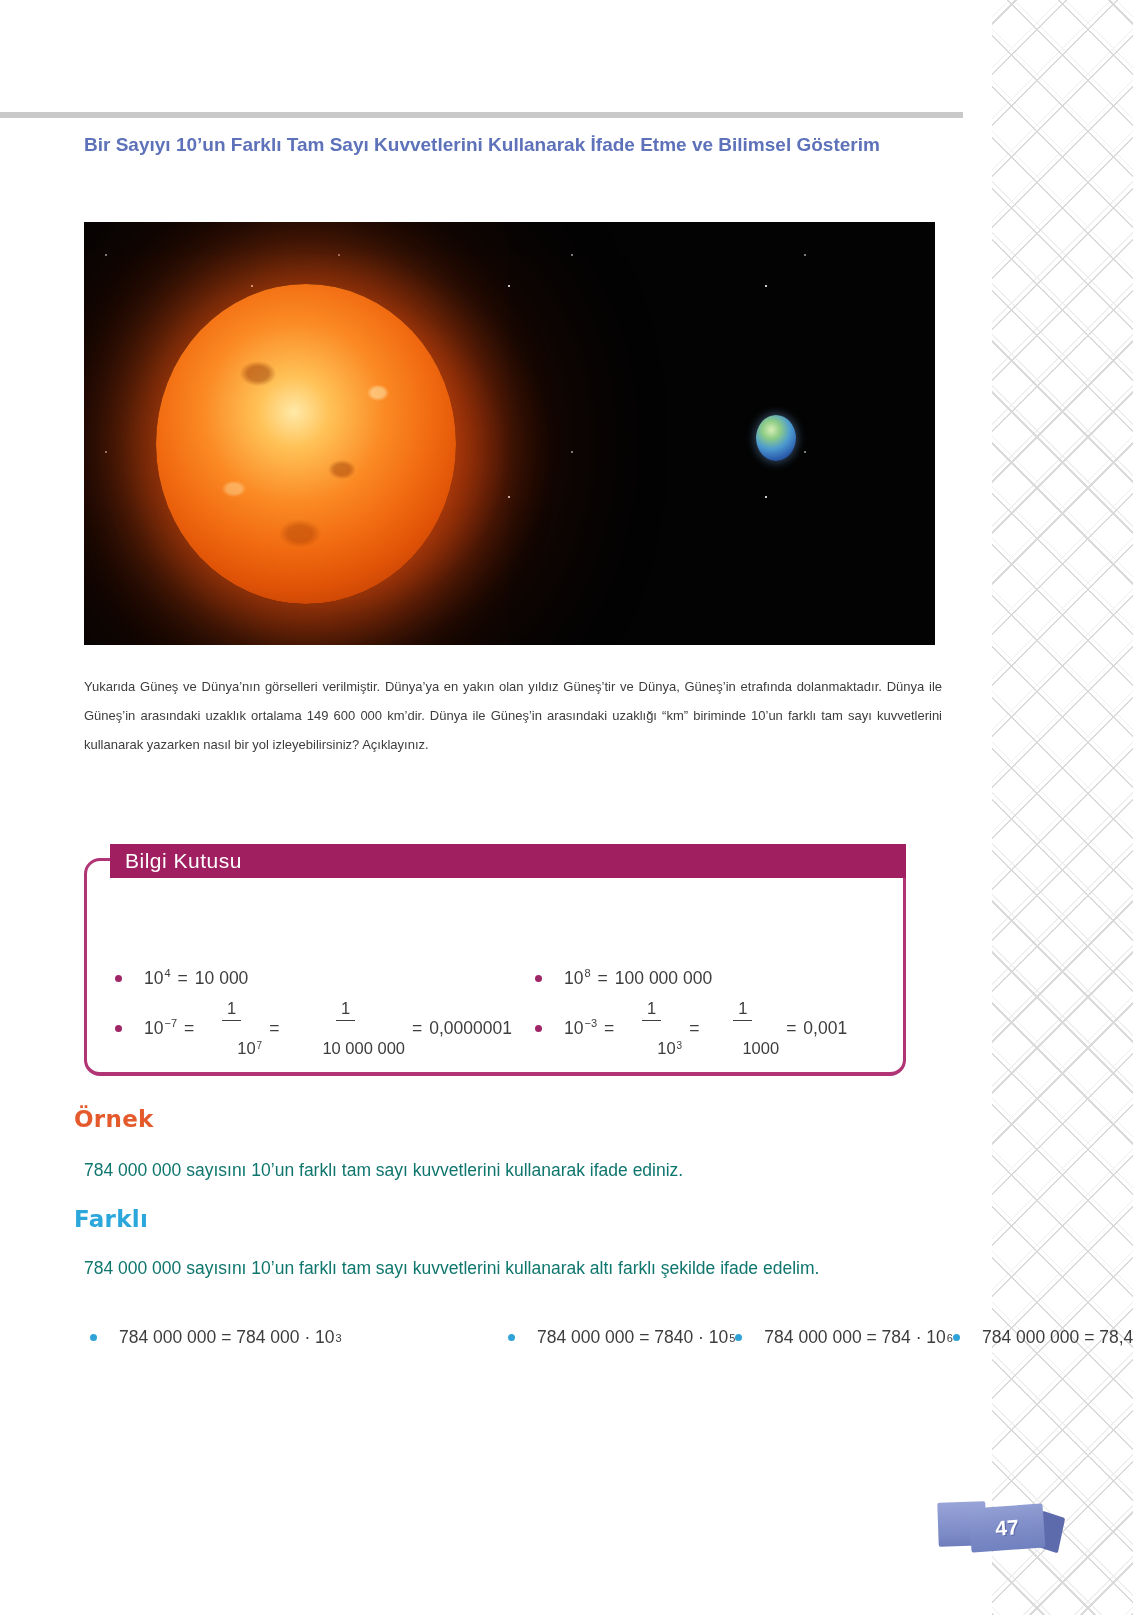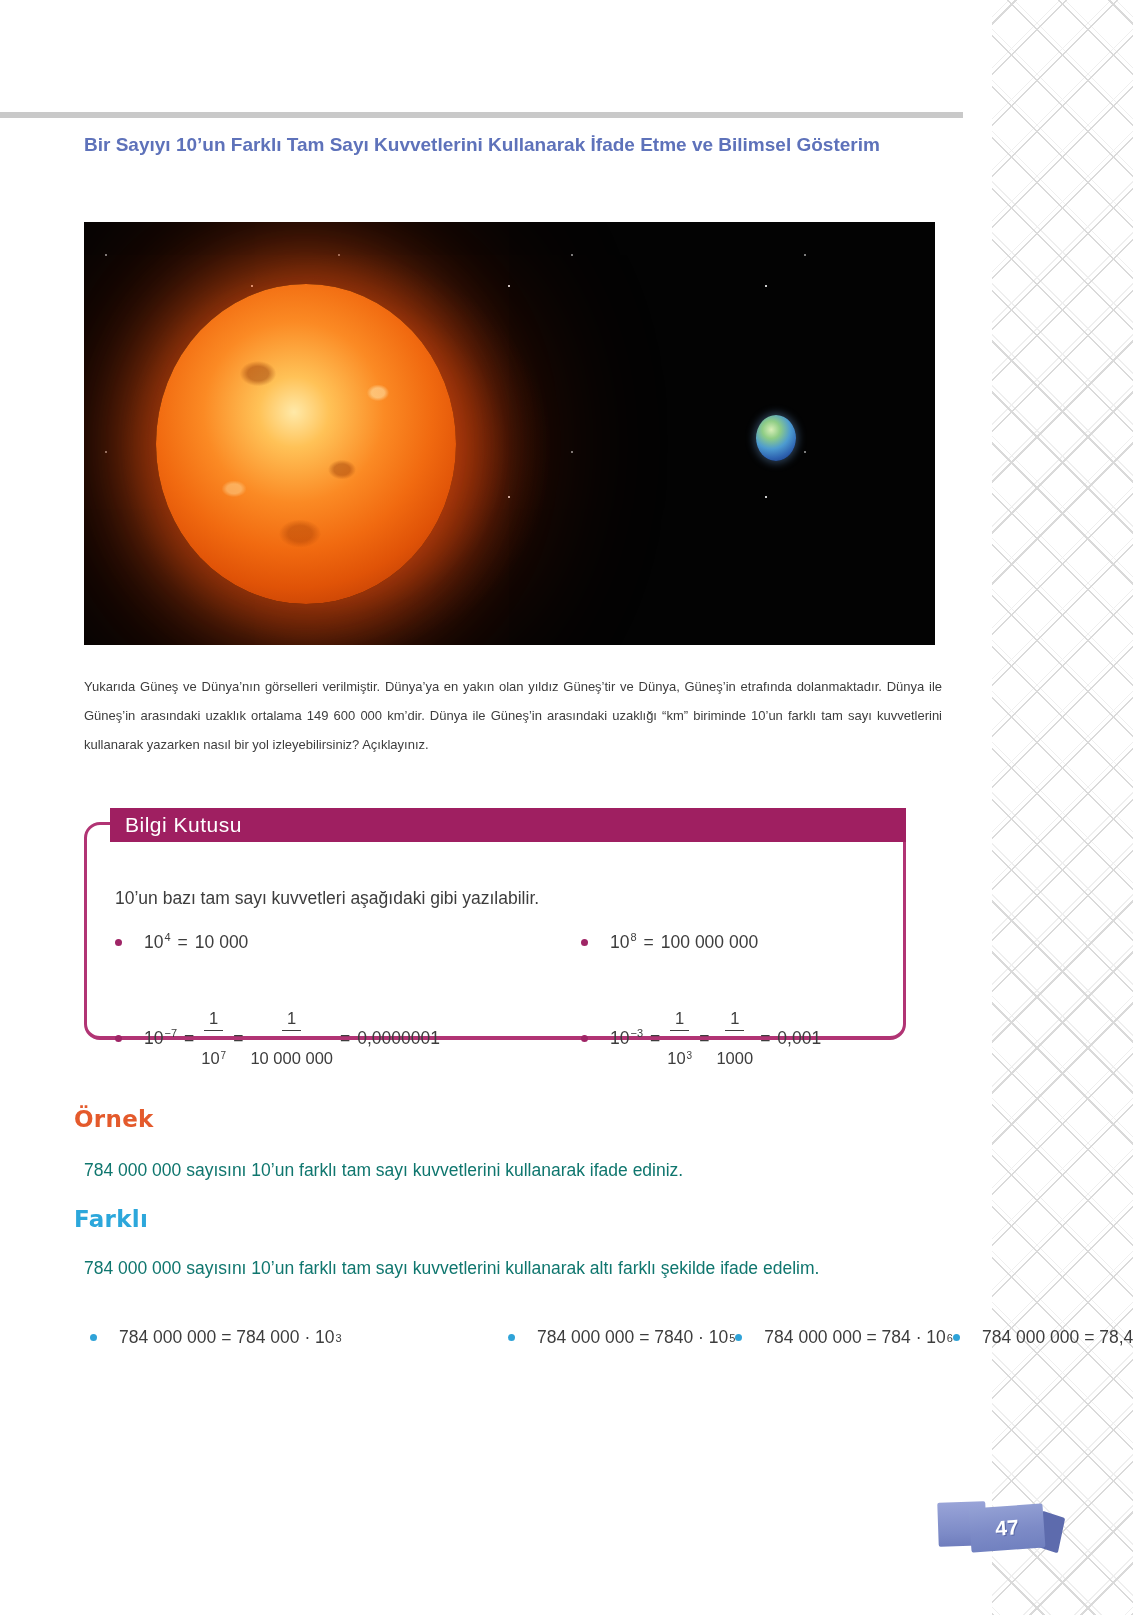--- a/index.html
+++ b/index.html
@@ -116,21 +116,21 @@
     font-size: 30px;
     font-weight: bold;
     letter-spacing: -0.4px;
     color: #df3b2c;
     white-space: nowrap;
   }
 
   
   .info-box {
     position: absolute;
-    left: 84px; top: 822px;
+    left: 84px; top: 858px;
     width: 822px; height: 218px;
     border: 3px solid #b13474;
     border-bottom-width: 4px;
     border-radius: 16px;
   }
   .info-box-header {
     position: absolute;
     left: 23px; top: -17px;
     right: -3px;
     height: 34px;
@@ -148,21 +148,20 @@
     color: #3d3d3d;
   }
   .info-grid {
     position: absolute;
     left: 28px; top: 98px;
     width: 766px;
     display: grid;
     grid-template-columns: 420px 1fr;
     grid-template-rows: 38px 62px;
     align-items: center;
-    gap: 46px;
   }
   .info-item {
     display: flex;
     align-items: center;
     font-size: 17.5px;
     color: #3d3d3d;
   }
   .bullet {
     width: 7px; height: 7px;
     border-radius: 50%;
@@ -184,21 +183,21 @@
     flex-direction: column;
     align-items: center;
     vertical-align: middle;
     font-size: 16.5px;
     line-height: 1.15;
   }
   .frac .num {
     padding: 0 5px 2px;
     border-bottom: 1.6px solid #3d3d3d;
   }
-  .frac .den { padding-top: 18px; white-space: nowrap; }
+  .frac .den { padding-top: 18px; white-space: nowrap; margin-left: 36px; }
   .frac .den sup.exp { vertical-align: 5px; font-size: 10px; }
 
   
   .heading-comic {
     position: absolute;
     left: 74px;
     font-size: 23px;
     font-weight: bold;
     font-family: "DejaVu Sans", sans-serif;
     letter-spacing: 0.3px;
@@ -290,21 +289,20 @@
     <div class="sun-glow"></div>
     <div class="sun"></div>
     <div class="earth"></div>
   </div>
 
   <p class="intro-paragraph">Yukarıda Güneş ve Dünya’nın görselleri verilmiştir. Dünya’ya en yakın olan yıldız Güneş’tir ve Dünya, Güneş’in etrafında dolanmaktadır. Dünya ile Güneş’in arasındaki uzaklık ortalama 149 600 000 km’dir. Dünya ile Güneş’in arasındaki uzaklığı “km” biriminde 10’un farklı tam sayı kuvvetlerini kullanarak yazarken nasıl bir yol izleyebilirsiniz? Açıklayınız.</p>
 
 
   <div class="info-box">
     <div class="info-box-header">Bilgi Kutusu</div>
-    <p class="info-box-intro">10’un bazı tam sayı kuvvetleri aşağıdaki gibi yazılabilir.</p>
 
     <div class="info-grid">
 
       <div class="info-item">
         <span class="bullet magenta"></span>
         <span><span>10</span><sup class="exp">4</sup></span>
         <span class="eq-sign">=</span>
         <span>10 000</span>
       </div>
 

